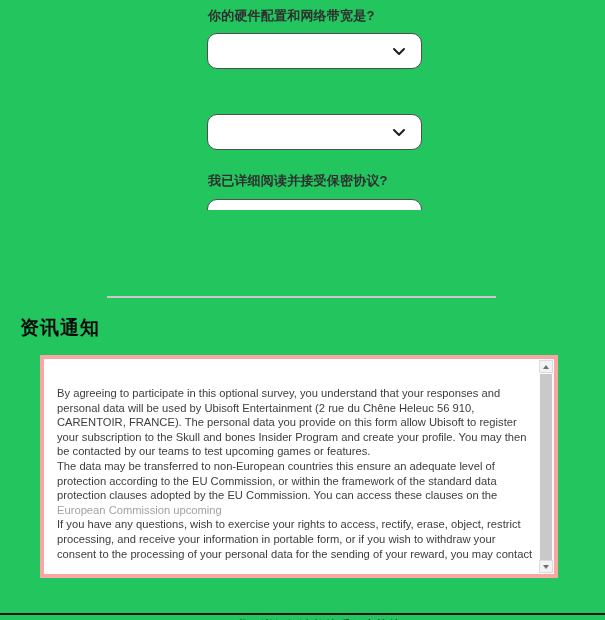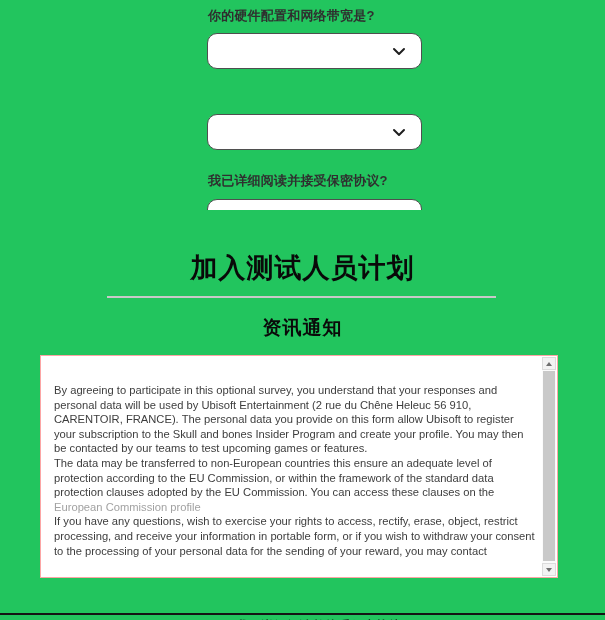--- a/index.html
+++ b/index.html
@@ -38,28 +38,29 @@
     position: absolute; top: 250px; left: 0; right: 0;
     text-align: center; font-size: 27px; font-weight: 700; color: #090909;
     letter-spacing: 1px;
   }
   .title-rule {
     position: absolute; top: 296px; left: 107px; width: 389px; height: 2px;
     background: #c9c9c9;
   }
   .notice-title {
     position: absolute; top: 315px; left: 0; right: 0;
-    text-align: center; font-size: 19px; font-weight: 700; color: #0a0a0a;
+    text-align: left; font-size: 19px; font-weight: 700; color: #0a0a0a;
     letter-spacing: 1px;
+    padding-left: 20px;
   }
 
   
   .notice-box {
     position: absolute; left: 40px; top: 355px; width: 518px; height: 223px;
-    border: 1px solid #fca5a5; background: #fff;
+    border: 4px solid #fca5a5; background: #fff;
   }
   .notice-content {
     position: absolute; top: 0; bottom: 0; left: 0; right: 15px;
     padding: 27px 6px 0 13px;
     font-size: 11.2px; line-height: 14.6px; color: #3d3d3d;
     overflow: hidden;
   }
   .notice-content p { margin: 0; }
   .inline-link { color: #a2a2a2; cursor: pointer; }
 
@@ -123,28 +124,27 @@
       </span>
     </div>
 
     <div class="q-label lbl-3">我已详细阅读并接受保密协议?</div>
     <div class="q-select sel-3">
       <span class="sel-value"></span>
     </div>
 
   </div>
 
-  <h1 class="main-title">加入测试人员计划</h1>
   <div class="title-rule"></div>
   <h2 class="notice-title">资讯通知</h2>
 
   <div class="notice-box">
     <div class="notice-content">
       <p>By agreeing to participate in this optional survey, you understand that your responses and personal data will be used by Ubisoft Entertainment (2 rue du Chêne Heleuc 56 910, CARENTOIR, FRANCE). The personal data you provide on this form allow Ubisoft to register your subscription to the Skull and bones Insider Program and create your profile. You may then be contacted by our teams to test upcoming games or features.</p>
-      <p><span>The data may be transferred to non-European countries this ensure an adequate level of protection according to the EU Commission, or within the framework of the standard data protection clauses adopted by the EU Commission. You can access these clauses on the </span><span class="inline-link">European Commission profile</span></p>
+      <p><span>The data may be transferred to non-European countries this ensure an adequate level of protection according to the EU Commission, or within the framework of the standard data protection clauses adopted by the EU Commission. You can access these clauses on the </span><span class="inline-link">European Commission upcoming</span></p>
       <p><span>If you have any questions, wish to exercise your rights to access, rectify, erase, object, restrict processing, and receive your information in portable form, or if you wish to withdraw your consent to the processing of your personal data for the sending of your reward, you may contact </span></p>
     </div>
     <div class="sbar">
       <div class="sbar-btn up">
           <span class="tri-up"></span>
         </div>
       <div class="sbar-thumb"></div>
       <div class="sbar-btn down">
           <span class="tri-down"></span>
         </div>

